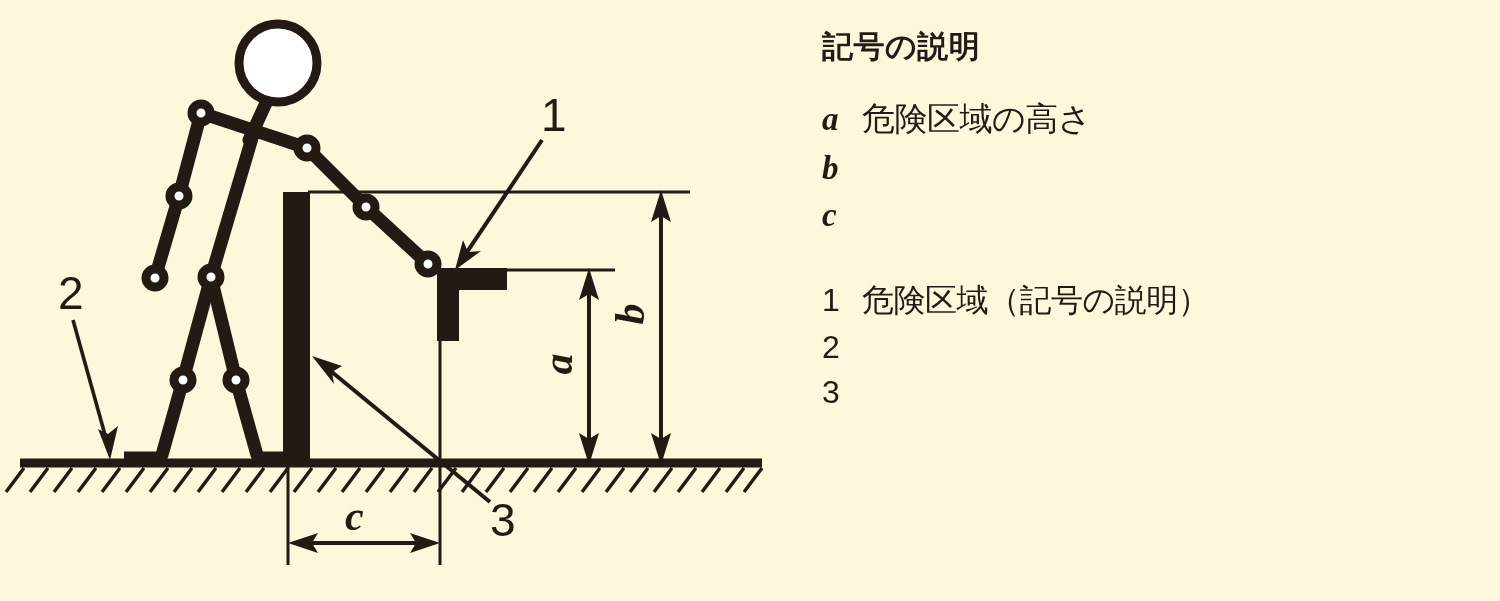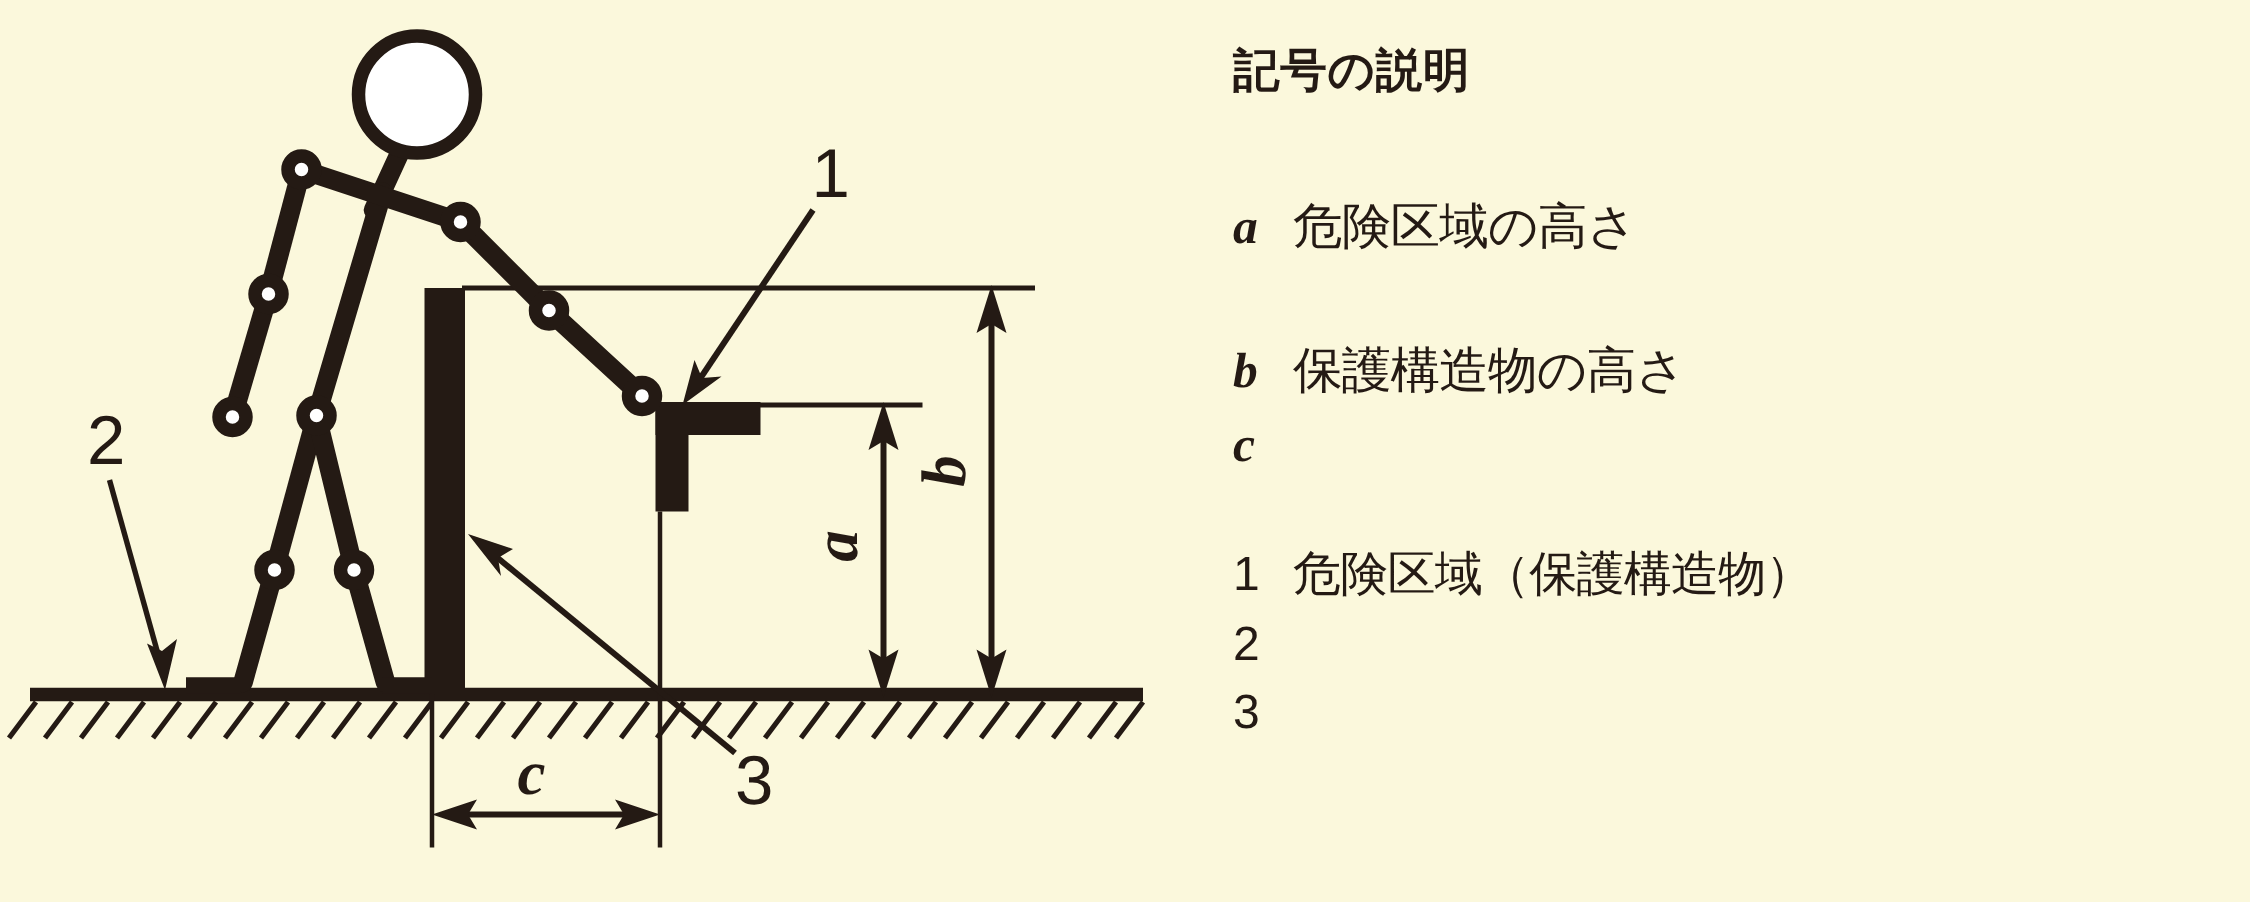--- a/index.html
+++ b/index.html
@@ -33,21 +33,21 @@
     left: 822px;
     top: 30px;
     width: 660px;
   }
   .legend-title {
     font-family: "Liberation Sans", sans-serif;
     font-weight: bold;
     font-size: 31px;
     color: #241a14;
     letter-spacing: 0.5px;
-    margin: 0 0 22px 0;
+    margin: 0 0 34px 0;
     line-height: 1.1;
   }
   .sym-list {
     margin: 0;
     padding: 0;
     list-style: none;
   }
   .sym-row {
     display: flex;
     align-items: baseline;
@@ -61,21 +61,20 @@
     color: #241a14;
     width: 40px;
     flex: 0 0 40px;
   }
   .sym-text {
     font-family: "Liberation Sans", sans-serif;
     font-size: 33px;
     color: #241a14;
     line-height: 1.28;
     letter-spacing: -0.5px;
-    margin-top: 44px;
   }
   .num-list {
     margin: 46px 0 0 0;
     padding: 0;
     list-style: none;
   }
   .num-row {
     display: flex;
     align-items: baseline;
     margin-bottom: 8px;
@@ -266,31 +265,30 @@
 
     <div class="legend-title">記号の説明</div>
 
     <ul class="sym-list">
       <li class="sym-row">
         <span class="sym-key">a</span>
         <span class="sym-text">危険区域の高さ</span>
       </li>
       <li class="sym-row">
         <span class="sym-key">b</span>
-        <span class="sym-text">保護構造物の高さ</span>
       </li>
       <li class="sym-row">
         <span class="sym-key">c</span>
       </li>
     </ul>
 
     <ul class="num-list">
       <li class="num-row">
         <span class="num-key">1</span>
-        <span class="num-text">危険区域（保護構造物）</span>
+        <span class="num-text">危険区域（記号の説明）</span>
       </li>
       <li class="num-row">
         <span class="num-key">2</span>
       </li>
       <li class="num-row">
         <span class="num-key">3</span>
       </li>
     </ul>
 
   </div>

